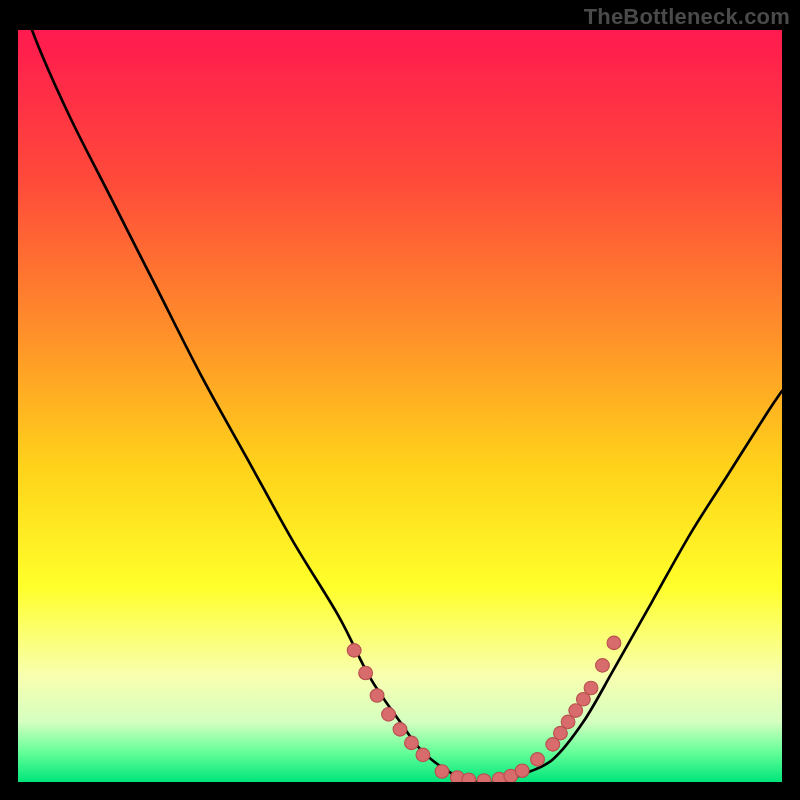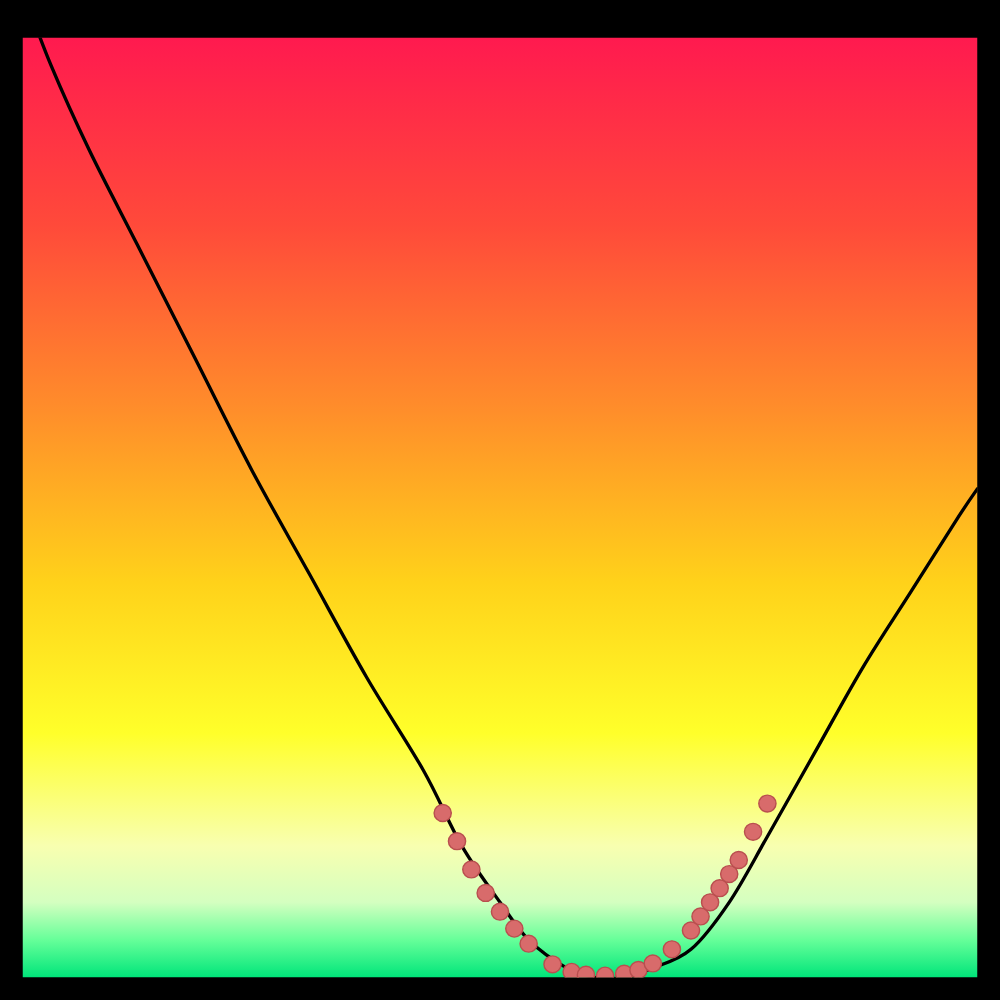--- a/index.html
+++ b/index.html
@@ -37,20 +37,21 @@
   .plot svg {
     width: 100%;
     height: 100%;
     display: block;
   }
 </style>
 </head>
 <body>
 
 <div class="frame">
+  <div class="watermark">TheBottleneck.com</div>
   <div class="plot">
     <svg viewBox="0 0 100 100" preserveAspectRatio="none">
       <defs>
         <linearGradient id="bg-grad" x1="0" y1="0" x2="0" y2="1">
             <stop offset="0%" stop-color="#ff1a4f"></stop>
             <stop offset="20%" stop-color="#ff4a3a"></stop>
             <stop offset="40%" stop-color="#ff8f2a"></stop>
             <stop offset="57.99999999999999%" stop-color="#ffd21a"></stop>
             <stop offset="74%" stop-color="#ffff2a"></stop>
             <stop offset="86%" stop-color="#f8ffb0"></stop>

